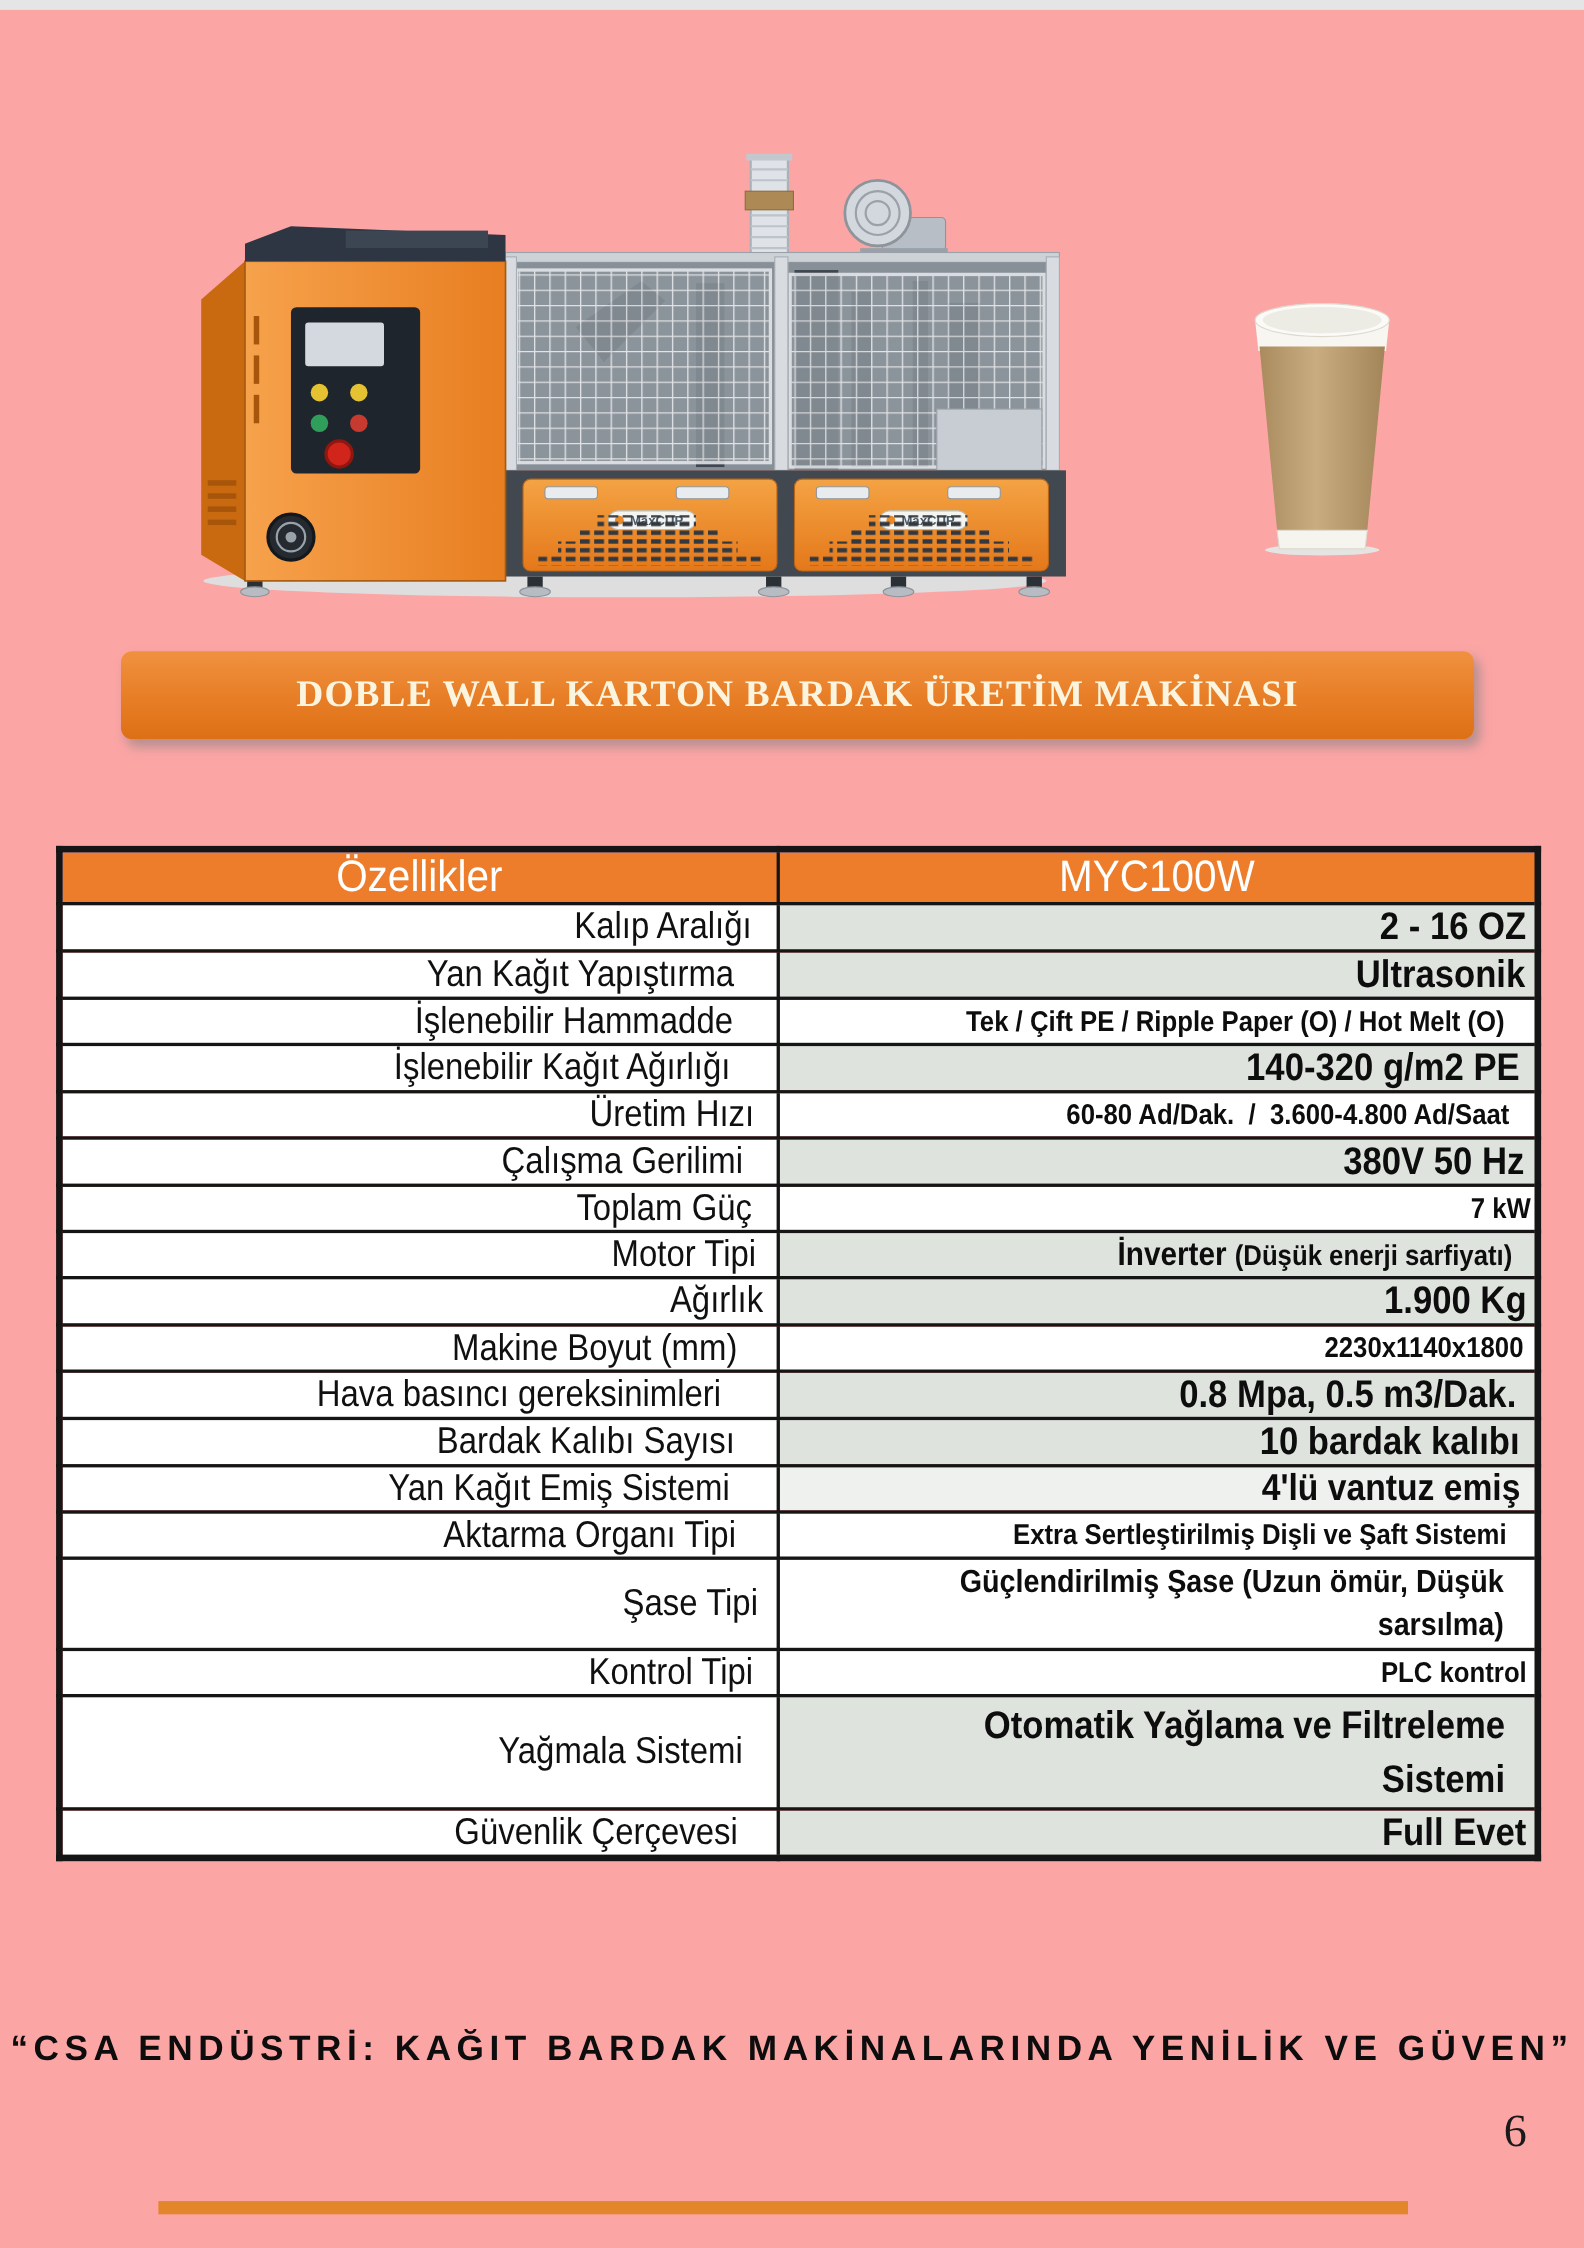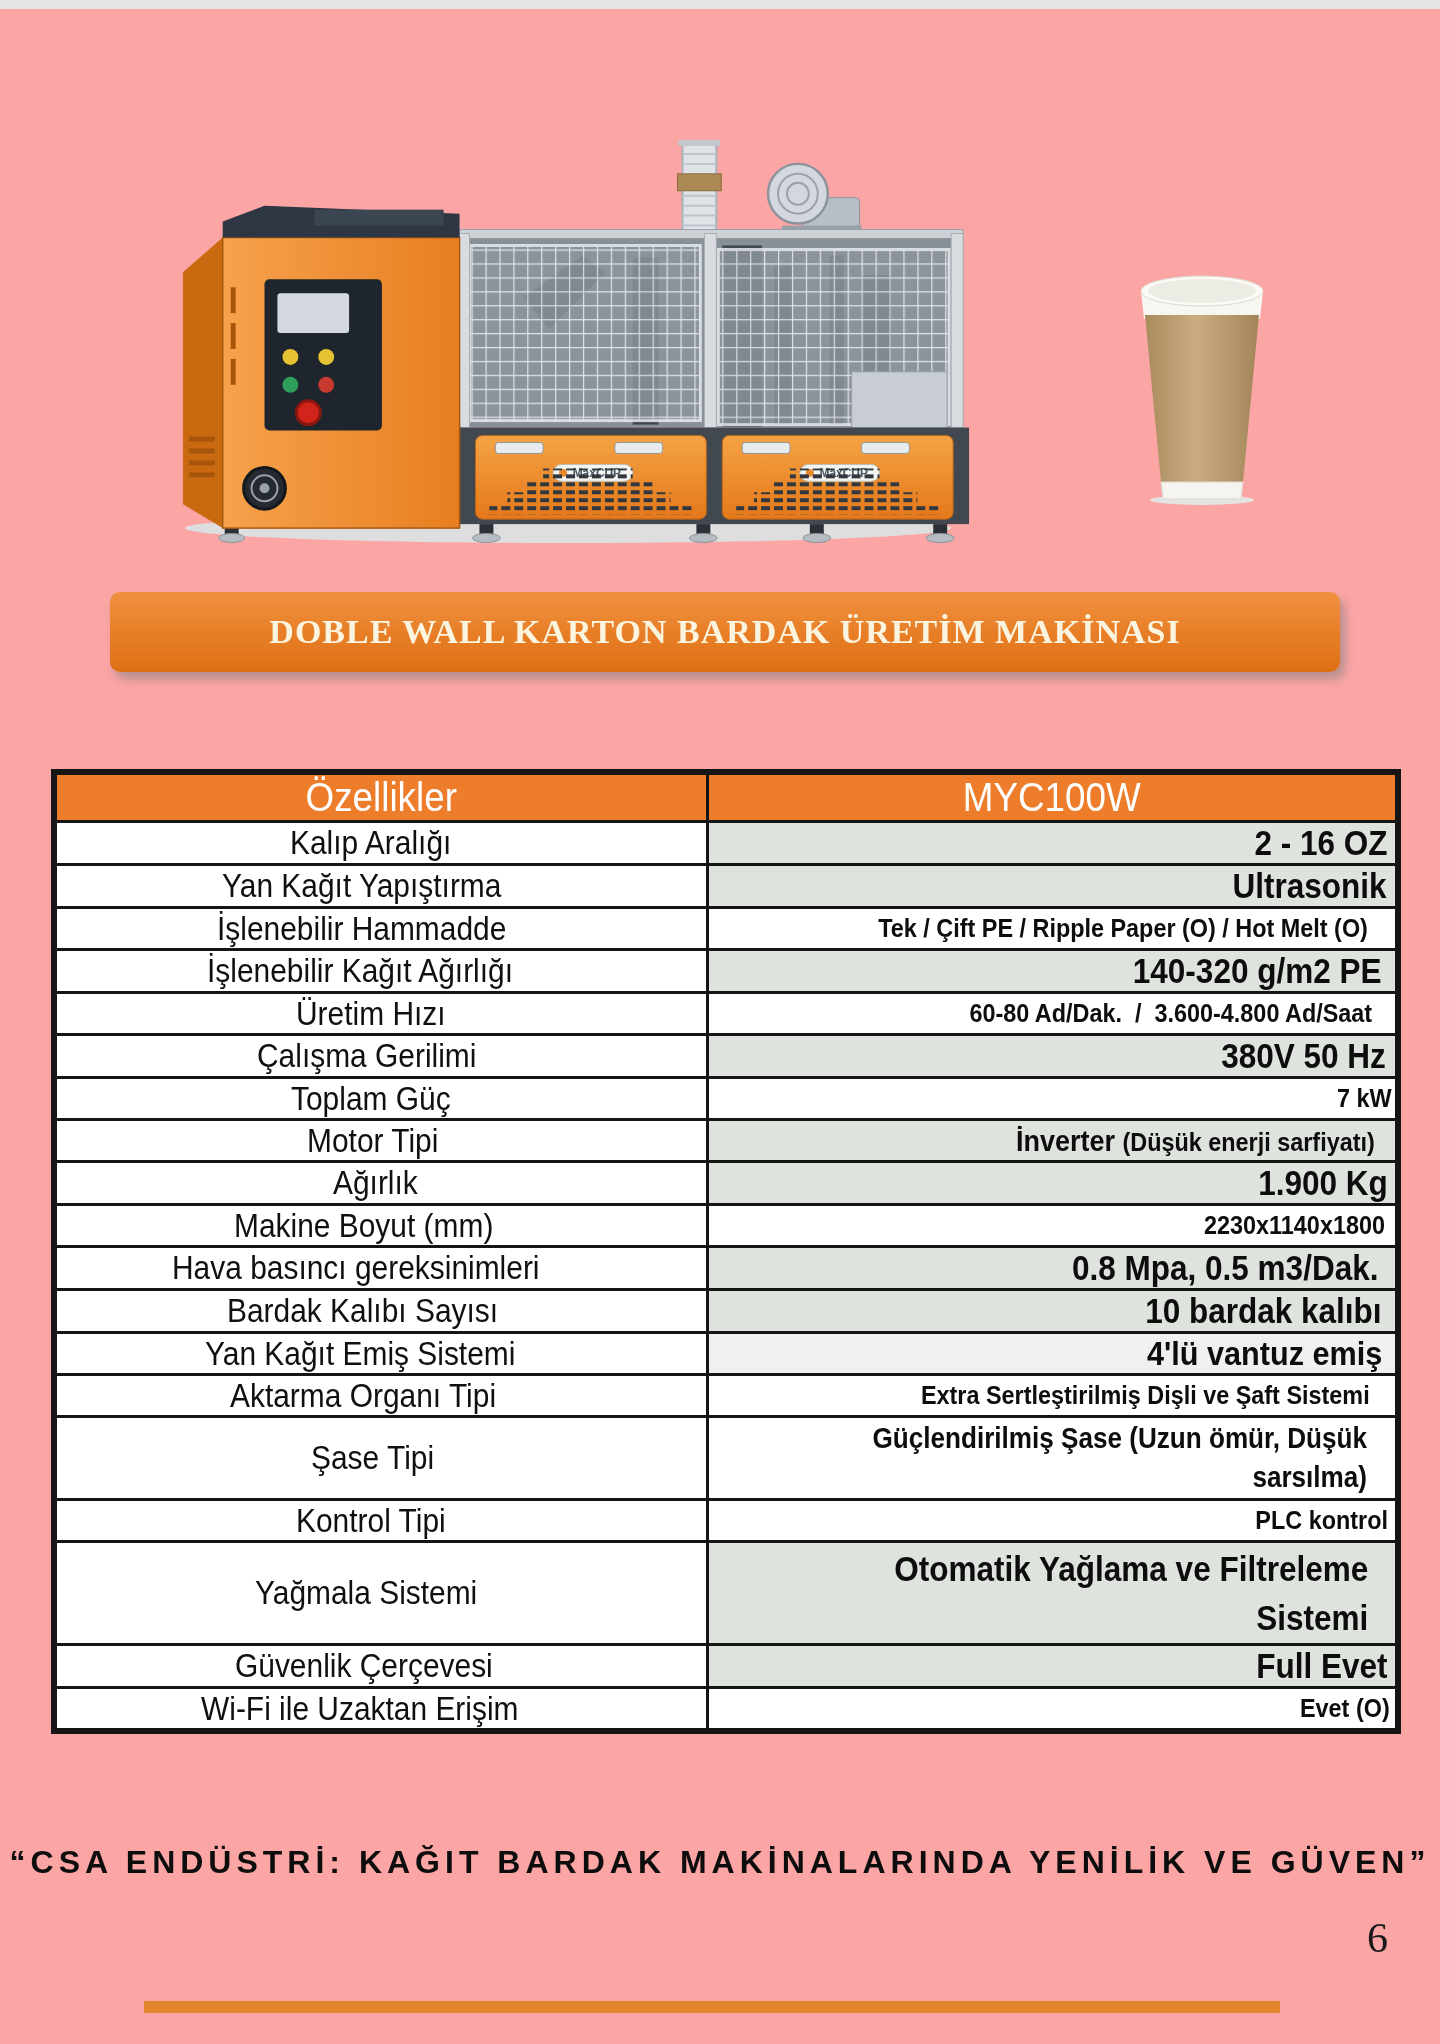--- a/index.html
+++ b/index.html
@@ -20,21 +20,21 @@
                color:#FBF5E0;letter-spacing:1px;white-space:nowrap;}
 
   
   table.spec{position:absolute;left:51px;top:769px;width:1344px;border-collapse:collapse;
              table-layout:fixed;border:6px solid #151515;}
   table.spec th,table.spec td{border:3px solid #151515;padding:0;overflow:hidden;}
   col.c-label{width:653px;} col.c-value{width:691px;}
   tr.hdr th{background:#ED7D2B;color:#ffffff;height:44px;font-size:40px;font-weight:normal;
             text-align:center;vertical-align:middle;}
   tr.hdr th .sq{display:inline-block;transform:scaleX(.92);}
-  td.label{background:#ffffff;text-align:center;vertical-align:middle;padding-left:10px;
+  td.label{background:#ffffff;text-align:right;vertical-align:middle;padding-left:10px;
            font-size:34px;color:#101010;line-height:1.05;}
   td.label .sq{display:inline-block;transform:scaleX(.88);transform-origin:0 50%;white-space:nowrap;}
   td.val{text-align:right;vertical-align:middle;color:#0d0d0d;font-weight:bold;white-space:pre-wrap;}
   td.val .sq{display:inline-block;transform:scaleX(.9);}
   .h39{height:39px;}.h80{height:80px;}.h100{height:100px;}
   .grey{background:#dfe3de;} .light{background:#eef1ed;} .white{background:#ffffff;}
   .xl{font-size:35px;} .lg{font-size:29px;line-height:1.35;} .md{font-size:26px;}
   .reg{font-size:34px;font-weight:400;}
   .val-main{font-size:30px;font-weight:bold;} .val-note{font-size:26px;font-weight:bold;}
   .line{display:block;line-height:1.35;}
@@ -269,23 +269,19 @@
       <td class="val white md h39"><span class="sq">PLC kontrol</span></td>
     </tr>
     <tr>
       <td class="label h100"><span class="sq">Yağmala Sistemi</span></td>
       <td class="val grey xl h100"><span class="sq"><span class="line">Otomatik Yağlama ve Filtreleme</span><span class="line">Sistemi</span></span></td>
     </tr>
     <tr>
       <td class="label h39"><span class="sq">Güvenlik Çerçevesi</span></td>
       <td class="val grey xl h39"><span class="sq">Full Evet</span></td>
     </tr>
-    <tr>
-      <td class="label h39"><span class="sq">Wi-Fi ile Uzaktan Erişim</span></td>
-      <td class="val white md h39"><span class="sq">Evet (O)</span></td>
-    </tr>
   </tbody>
     </table>
 
   <div class="slogan">“CSA ENDÜSTRİ: KAĞIT BARDAK MAKİNALARINDA YENİLİK VE GÜVEN”</div>
   <div class="page-num">6</div>
   <div class="rule"></div>
 </div>
 
 </body></html>

